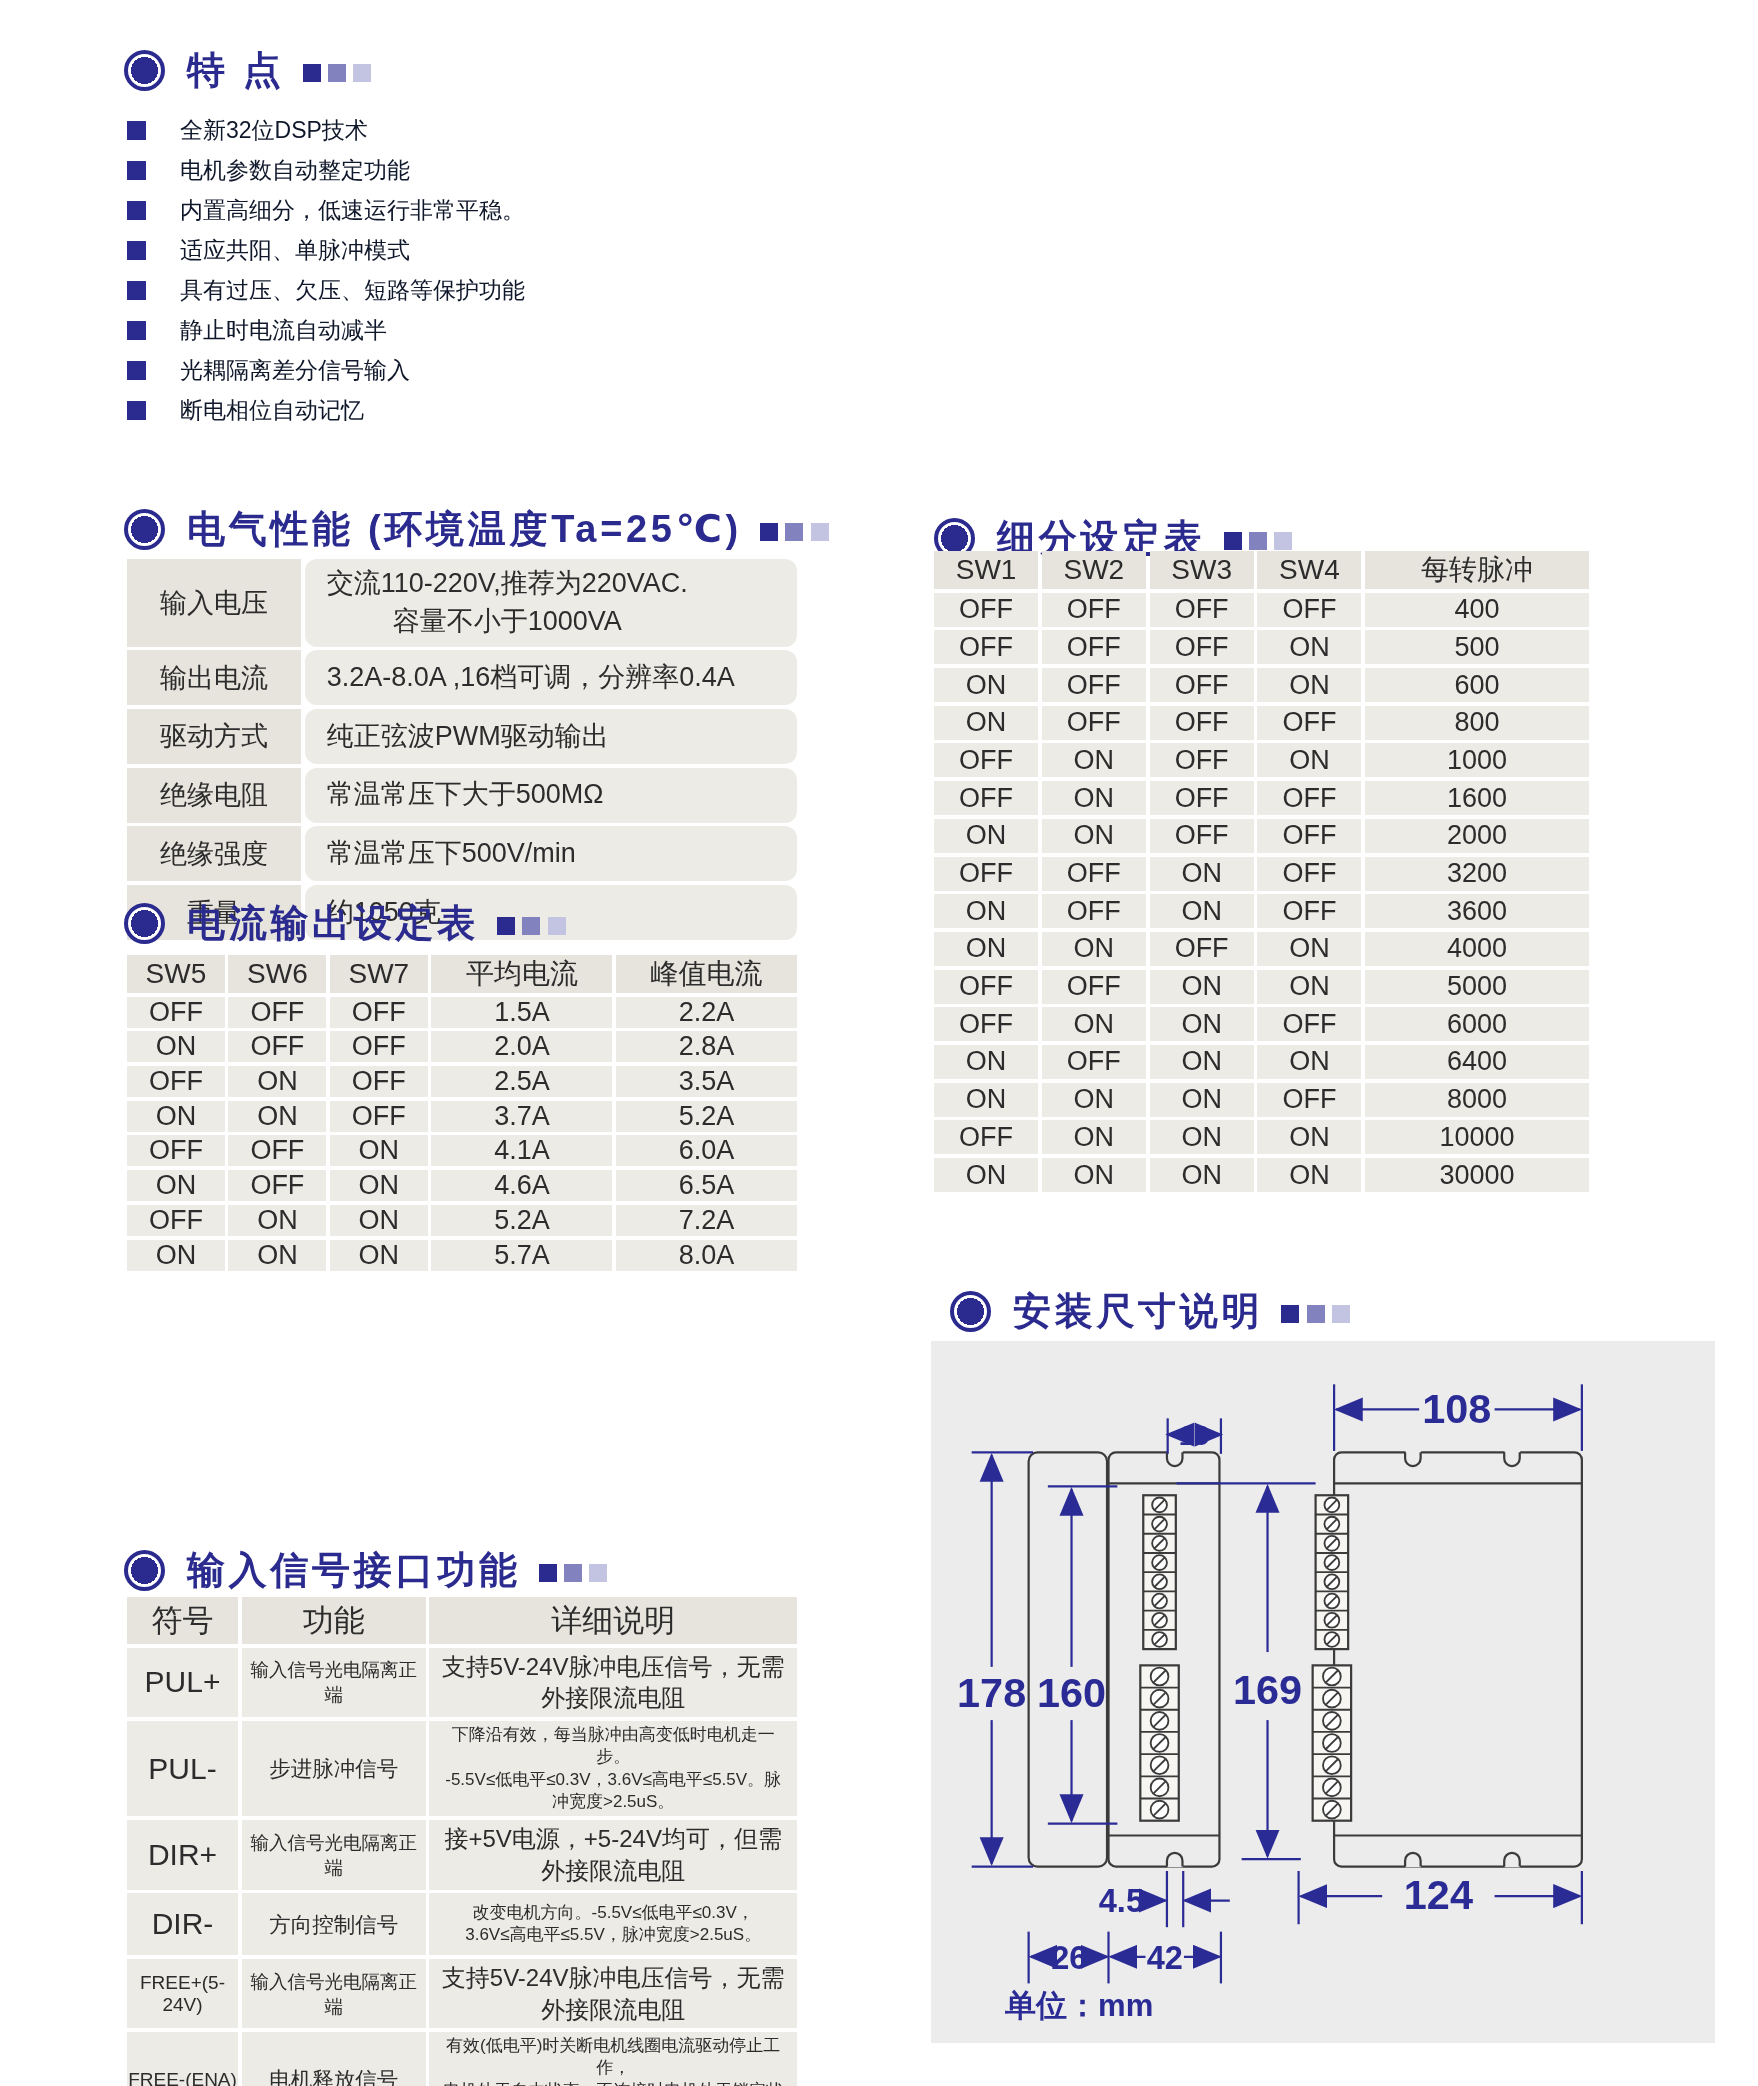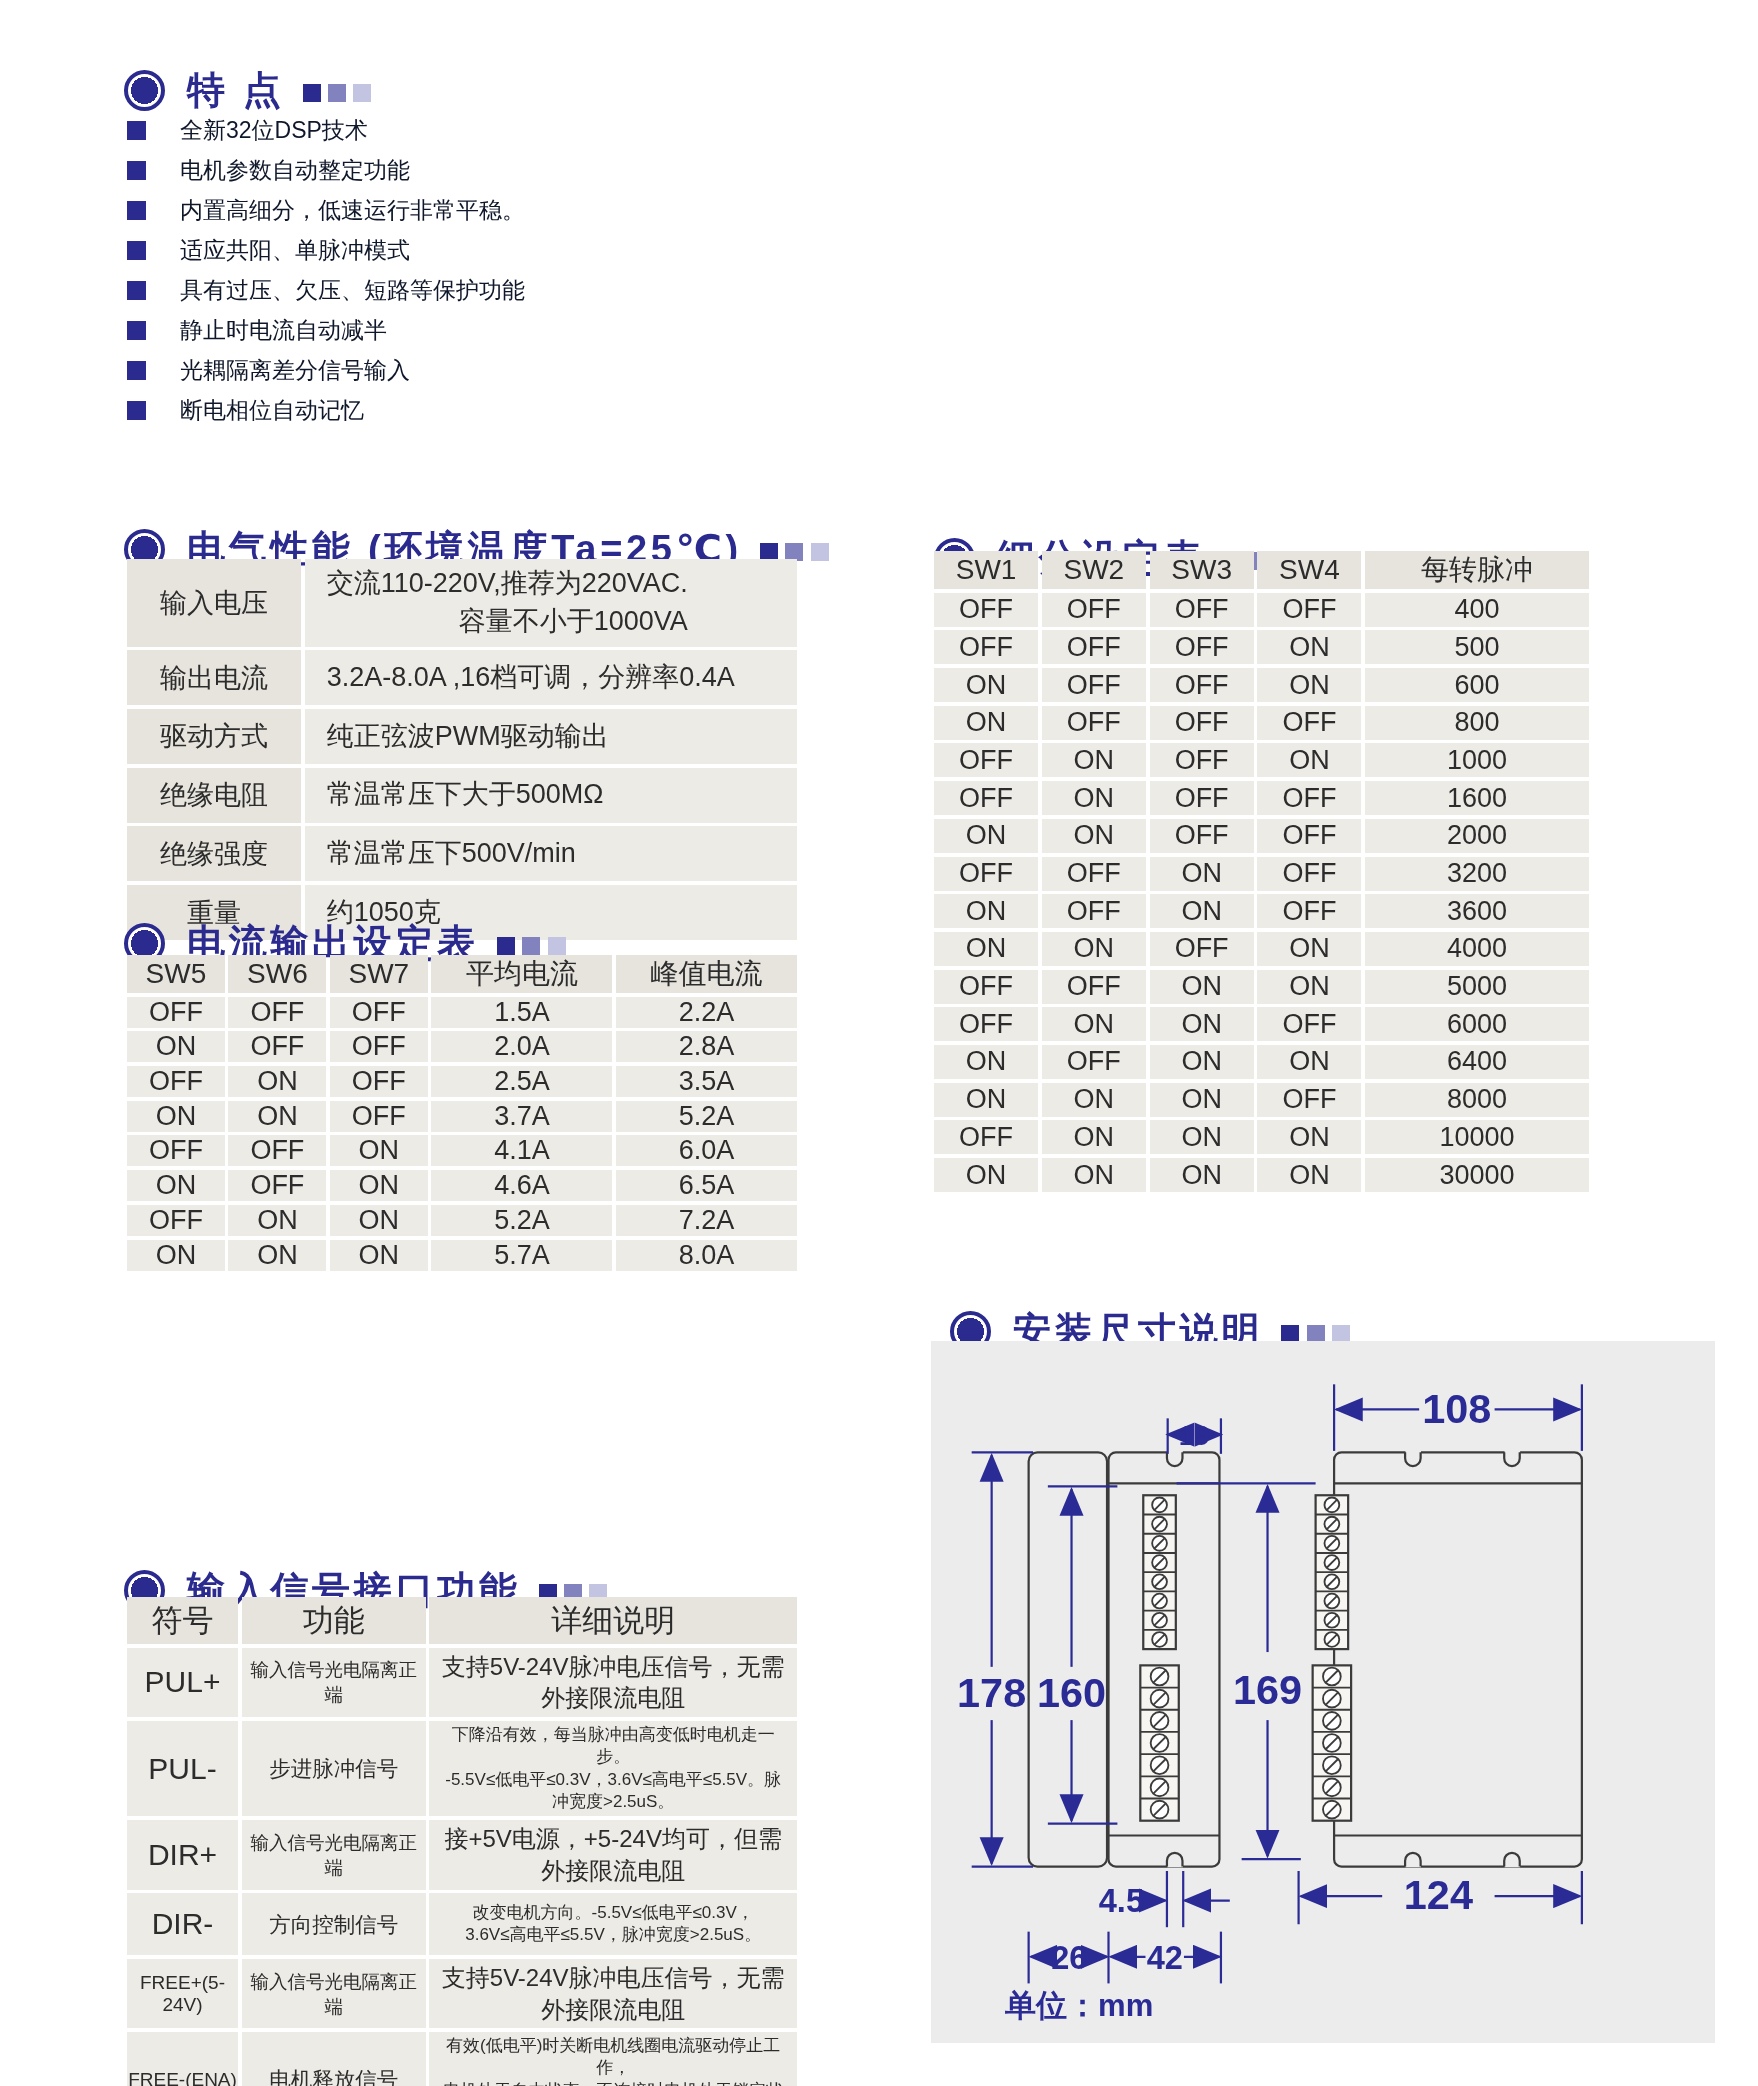--- a/index.html
+++ b/index.html
@@ -1,20 +1,20 @@
 <!DOCTYPE html>
 <html style="font-size:12px"><head>
 <meta charset="utf-8">
 <style>
   html,body{margin:0;padding:0;background:#ffffff;}
   .page{position:relative;width:1758px;height:2087px;background:#ffffff;overflow:hidden;
         font-family:"Liberation Sans","DejaVu Sans",sans-serif;color:#2c2c2c;}
 
   
-  .sec-head{position:absolute;display:flex;align-items:center;height:59px;margin-top:20px;}
+  .sec-head{position:absolute;display:flex;align-items:center;height:59px;}
   .dot{width:33px;height:33px;border:4.4px solid #2b2b8f;border-radius:50%;
        background:radial-gradient(circle,#2b2b8f 0 58%,#ffffff 58% 100%);
        margin-right:22px;flex:0 0 auto;}
   .sec-head h2{font-size:38px;color:#2b2b8f;font-weight:700;letter-spacing:3.7px;margin:0;white-space:nowrap;}
   .sqs{display:flex;gap:7.4px;margin-left:18px;margin-top:4.4px;}
   .sq{width:18px;height:18px;}
   .sq1{background:#2b2b8f}.sq2{background:#8282bf}.sq3{background:#c3c3e2}
 
   
   .features{position:absolute;left:127px;top:110px;width:681px;list-style:none;margin:0;padding:0;}
@@ -23,22 +23,22 @@
   .ftxt{font-size:23px;color:#0f172a;white-space:nowrap;}
 
   
   .tbl{position:absolute;display:grid;gap:3.7px;}
   .cell{background:#edebe6;display:flex;align-items:center;justify-content:center;
         font-size:27px;color:#2c2c2c;text-align:center;}
   .cell.th{background:#e7e4de;}
 
   #elec-table{left:127px;top:559px;width:670px;grid-template-columns:174px 1fr;}
   #elec-table .cell{min-height:43px;}
-  #elec-table .val{justify-content:flex-start;text-align:right;padding:6px 7.4px 6px 22px;
-                   white-space:pre-line;line-height:1.4;}
+  #elec-table .val{justify-content:flex-start;text-align:center;padding:6px 7.4px 6px 22px;
+                   white-space:pre-line;line-height:1.4;border-radius:12px;}
 
   #cur-table{left:127px;top:955px;width:670px;grid-template-columns:repeat(3,1fr) 1.85fr 1.85fr;}
   #cur-table .cell{min-height:30px;}
   #cur-table .cell.th{min-height:36px;font-size:28px;}
 
   #micro-table{left:934px;top:551px;width:655px;grid-template-columns:repeat(4,1fr) 2.15fr;}
   #micro-table .cell{min-height:34px;}
   #micro-table .cell.th{min-height:36px;font-size:28px;}
 
   

